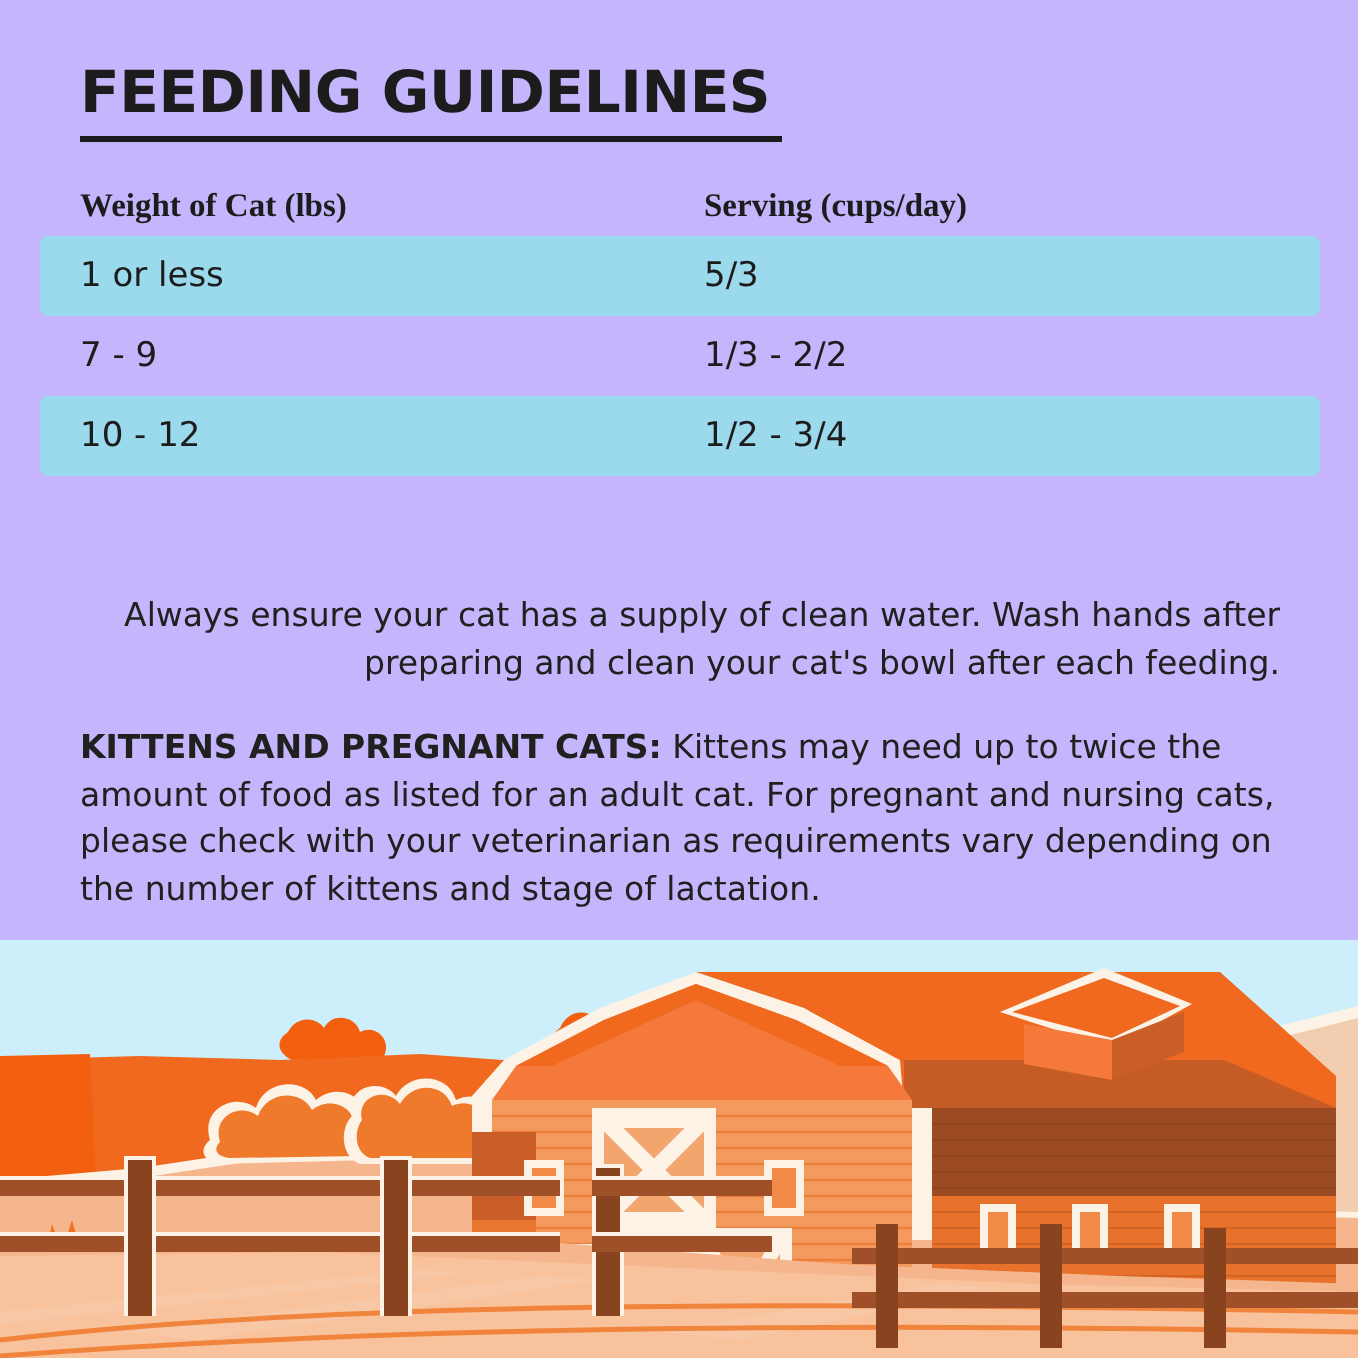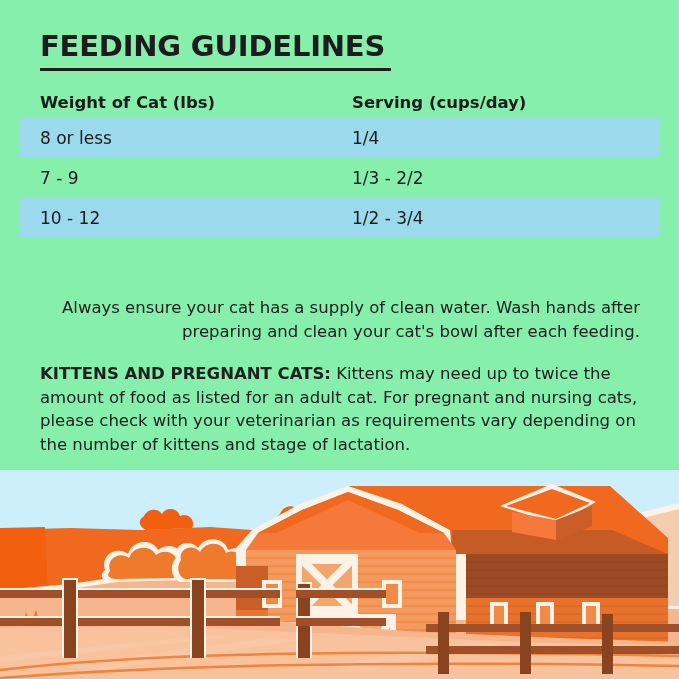--- a/index.html
+++ b/index.html
@@ -3,21 +3,21 @@
 <meta charset="utf-8">
 <style>
   html,body{margin:0;padding:0;}
   body{
     width:679px;height:679px;
     background:#cdeffb;
     font-family:"DejaVu Sans","Liberation Sans",sans-serif;
     overflow:hidden;
     position:relative;
   }
-  .page{position:absolute;inset:0;background:#86efac;}
+  .page{position:absolute;inset:0;background:#c4b5fd;}
 
   
   .title{
     position:absolute;left:40px;top:32px;
     font-family:"DejaVu Sans","Liberation Sans",sans-serif;
     font-weight:bold;
     font-size:29px;
     letter-spacing:-0.2px;
     color:#1c1c1c;
     line-height:1;
@@ -33,21 +33,21 @@
   .trow.stripe:before{
     content:"";position:absolute;left:20px;top:0;
     width:640px;height:40px;background:#9bd9ec;border-radius:4px;
   }
   .cell{
     position:absolute;top:0;height:40px;line-height:40px;
     color:#1c1c1c;font-size:17px;white-space:nowrap;
   }
   .c1{left:40px;}
   .c2{left:352px;}
-  .head .cell{font-weight:bold;font-size:16.5px;}
+  .head .cell{font-weight:bold;font-size:16.5px;font-family:Liberation Serif, serif;}
   .head{height:30px;}
   .head .cell{height:30px;line-height:30px;}
 
   
   .para{
     position:absolute;left:40px;width:600px;
     color:#20201f;font-size:16.5px;line-height:23.5px;
   }
   .p1{top:296px;text-align:right;}
   .p2{top:362px;}
@@ -66,22 +66,22 @@
   <div class="title-rule"></div>
 
   <div class="table">
 
     <div class="trow head">
       <div class="cell c1">Weight of Cat (lbs)</div>
       <div class="cell c2">Serving (cups/day)</div>
     </div>
 
     <div class="trow stripe">
-      <div class="cell c1">8 or less</div>
-      <div class="cell c2">1/4</div>
+      <div class="cell c1">1 or less</div>
+      <div class="cell c2">5/3</div>
     </div>
 
     <div class="trow">
       <div class="cell c1">7 - 9</div>
       <div class="cell c2">1/3 - 2/2</div>
     </div>
 
     <div class="trow stripe">
       <div class="cell c1">10 - 12</div>
       <div class="cell c2">1/2 - 3/4</div>

